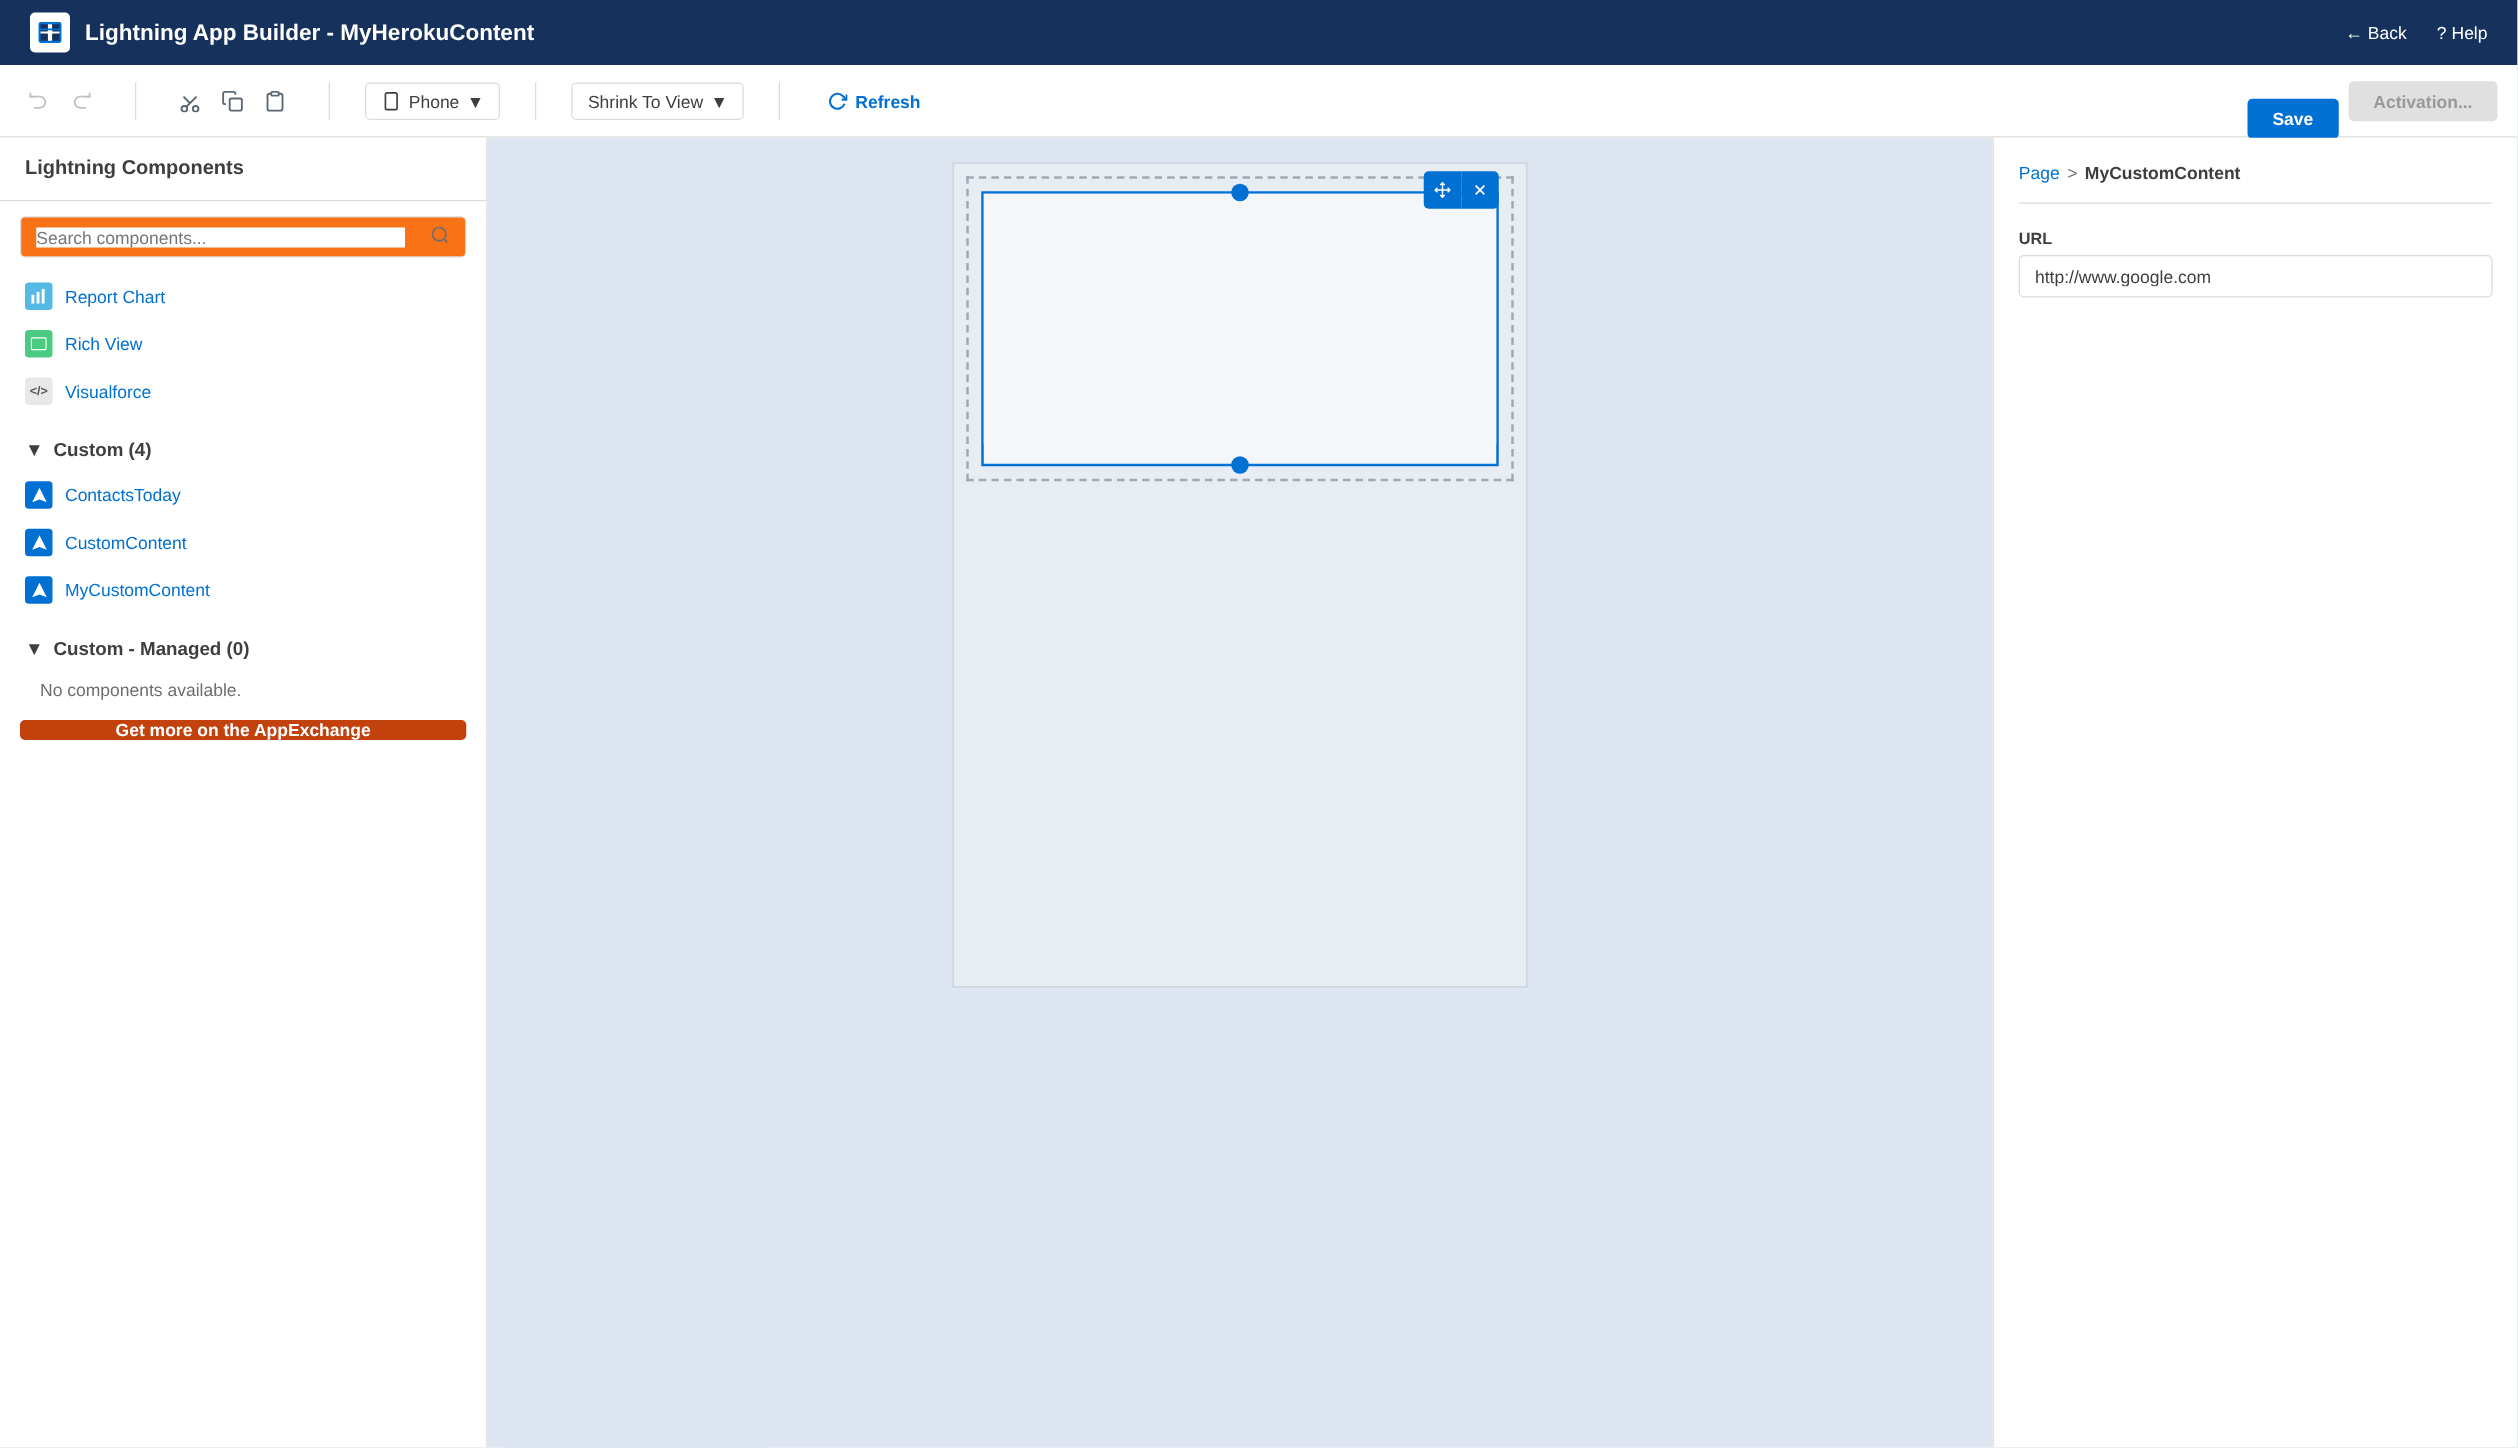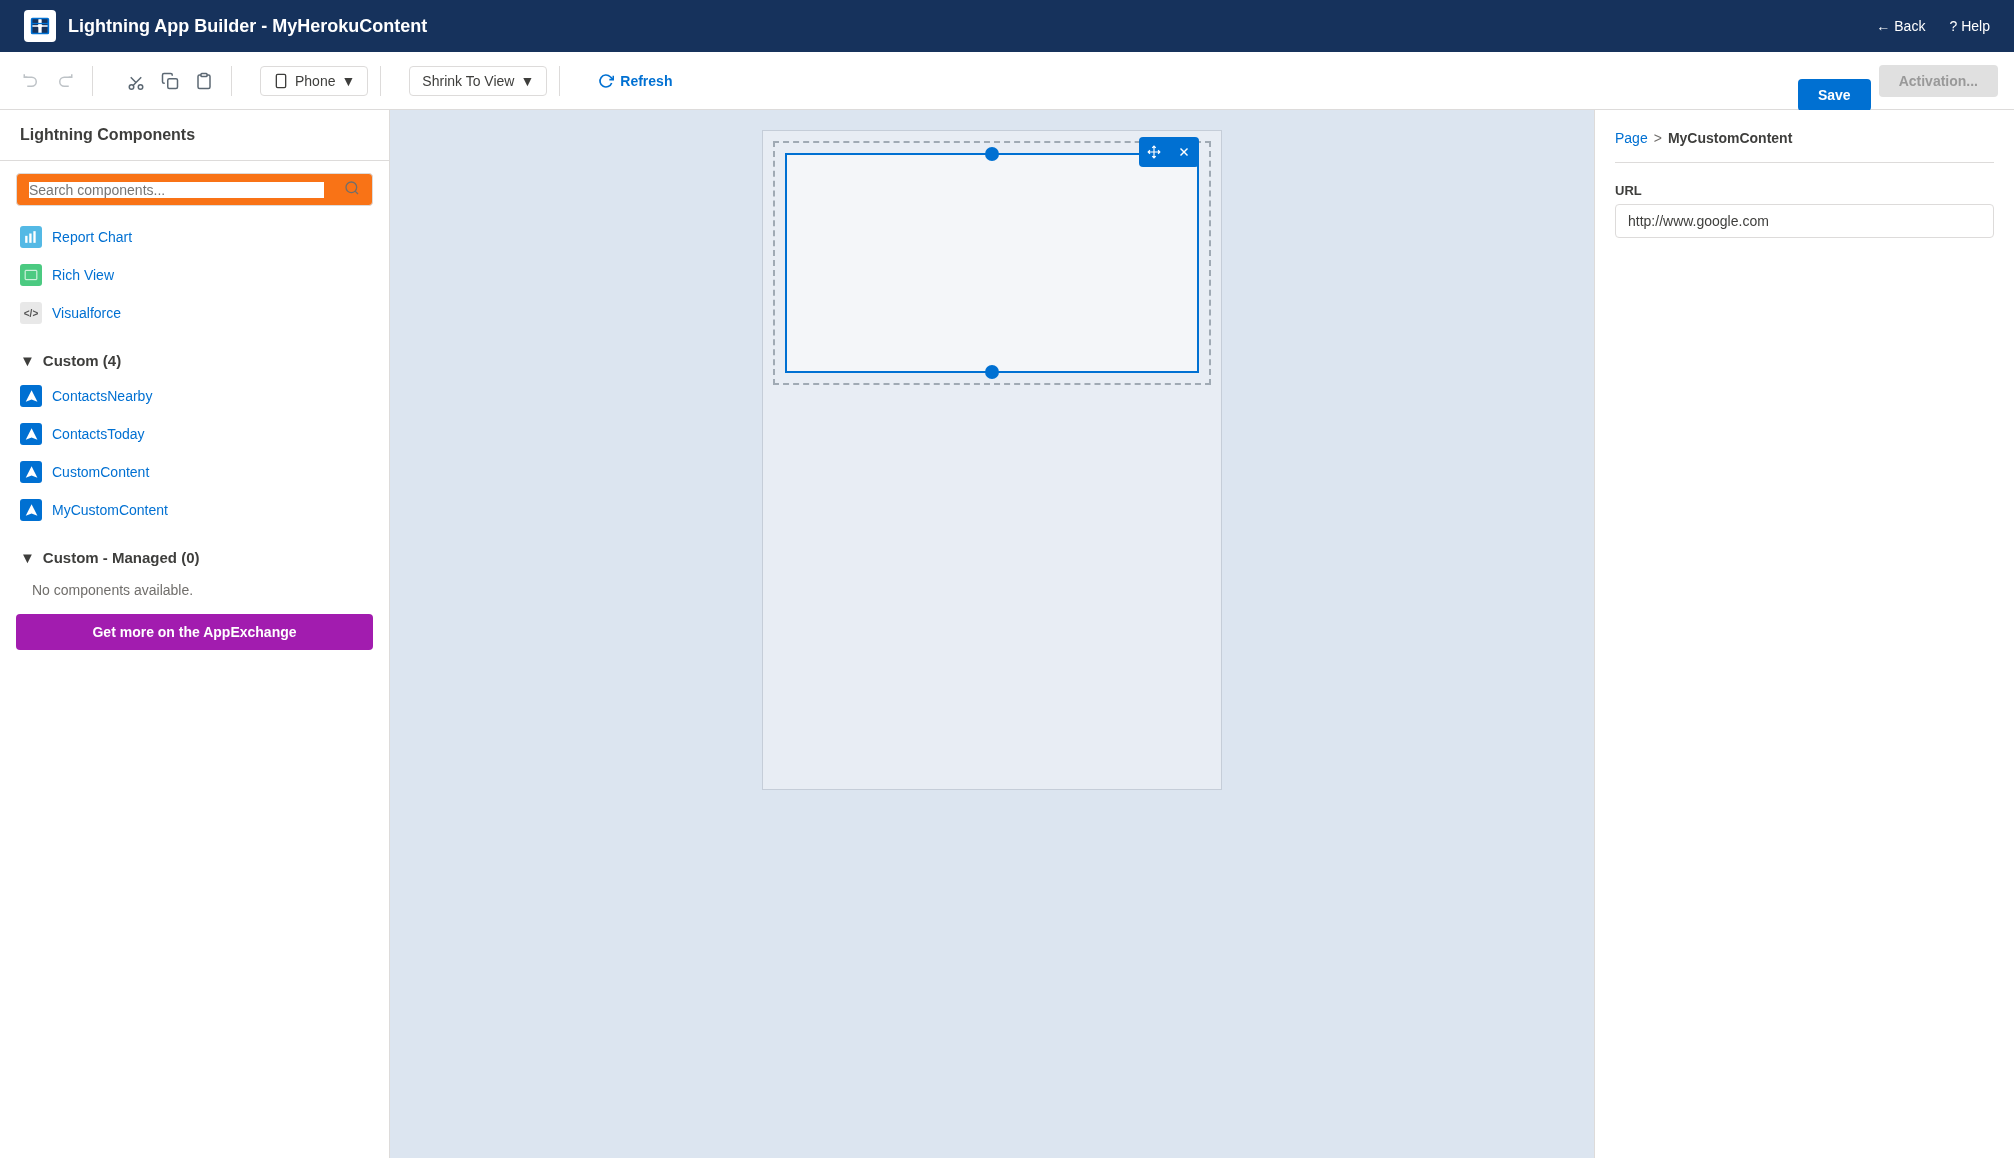--- a/index.html
+++ b/index.html
@@ -52,21 +52,21 @@
       align-items: center;
       padding: 0 16px;
       height: 58px;
       gap: 8px;
     }
     .toolbar-group {
       display: flex;
       align-items: flex-end;
       gap: 4px;
       border-right: 1px solid #dddbda;
-      padding-right: 12px;
+      padding-right: 28px;
       margin-right: 20px;
     }
     .toolbar-group:last-child { border-right: none; }
     .toolbar-btn {
       background: none;
       border: none;
       cursor: pointer;
       padding: 6px;
       border-radius: 4px;
       color: #5c6873;
@@ -222,25 +222,25 @@
       color: #fff;
     }
 
     .no-components {
       padding: 8px 32px;
       color: #706e6b;
       font-size: 14px;
     }
 
     .get-more-btn {
-      background: #a21caf;
+      background: #c2410c;
       color: #fff;
       border: none;
       margin: 8px 16px;
-      padding: 10px 16px;
+      padding: 0 16px;
       border-radius: 4px;
       font-size: 14px;
       font-weight: 600;
       cursor: pointer;
       width: calc(100% - 32px);
       text-align: center;
     }
 
     
     .canvas-area {
@@ -492,28 +492,20 @@
       <span>▼</span>
       <span>Custom (4)</span>
     </div>
     <div class="component-section">
       <div class="component-item">
         <div class="comp-icon-custom">
           <svg width="14" height="14" viewBox="0 0 24 24" fill="white">
             <polygon points="13,2 3,22 13,18 23,22"></polygon>
           </svg>
         </div>
-        <span>ContactsNearby</span>
-      </div>
-      <div class="component-item">
-        <div class="comp-icon-custom">
-          <svg width="14" height="14" viewBox="0 0 24 24" fill="white">
-            <polygon points="13,2 3,22 13,18 23,22"></polygon>
-          </svg>
-        </div>
         <span>ContactsToday</span>
       </div>
       <div class="component-item">
         <div class="comp-icon-custom">
           <svg width="14" height="14" viewBox="0 0 24 24" fill="white">
             <polygon points="13,2 3,22 13,18 23,22"></polygon>
           </svg>
         </div>
         <span>CustomContent</span>
       </div>

